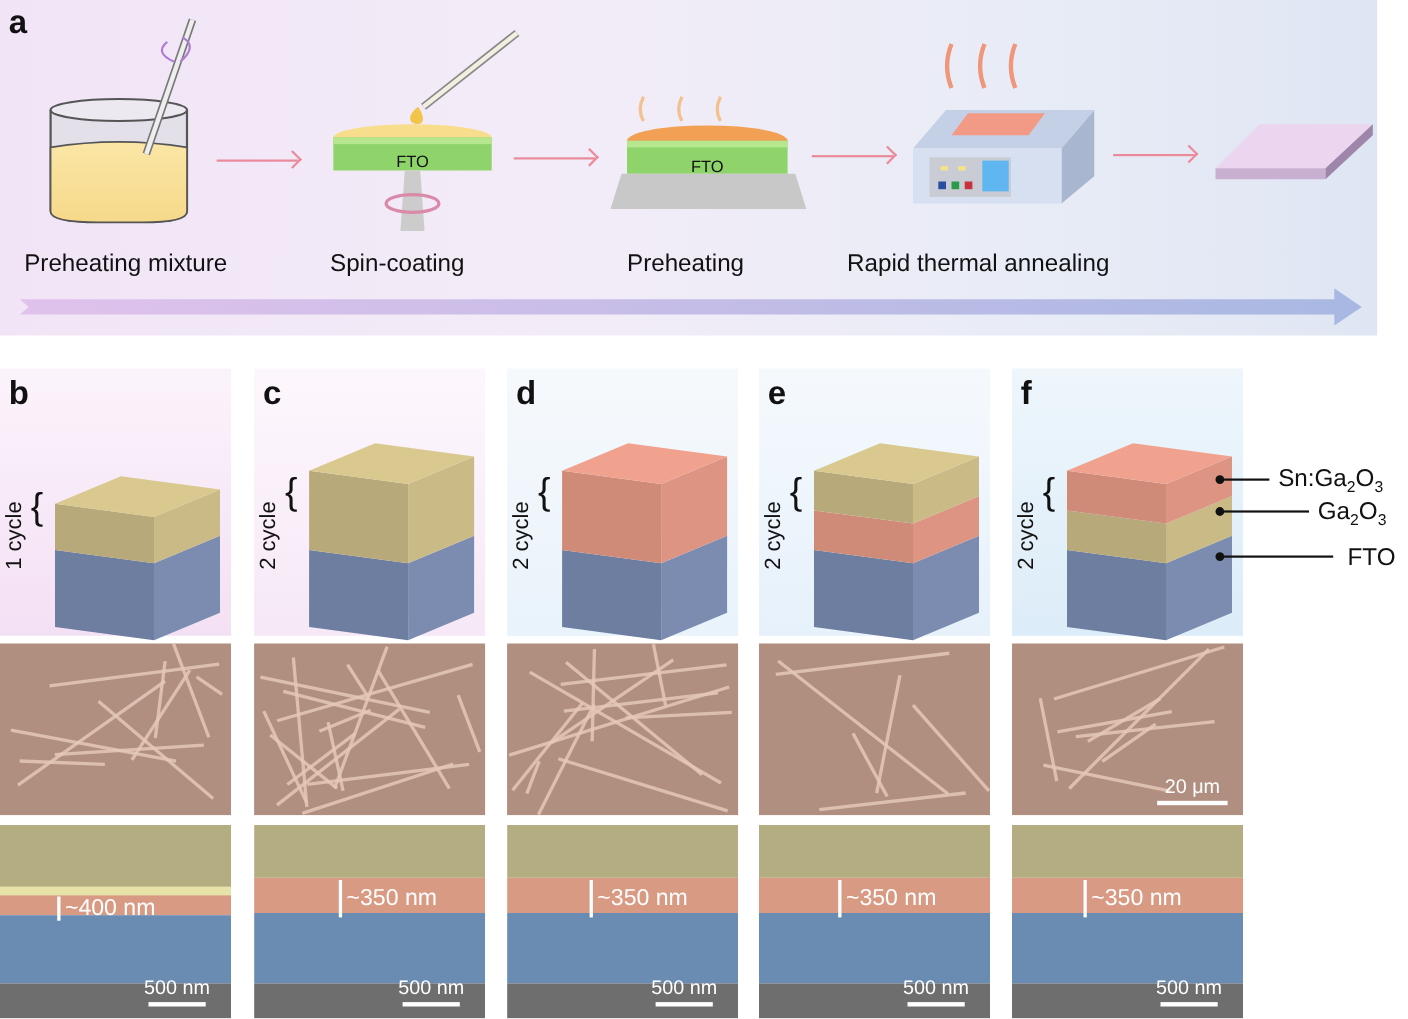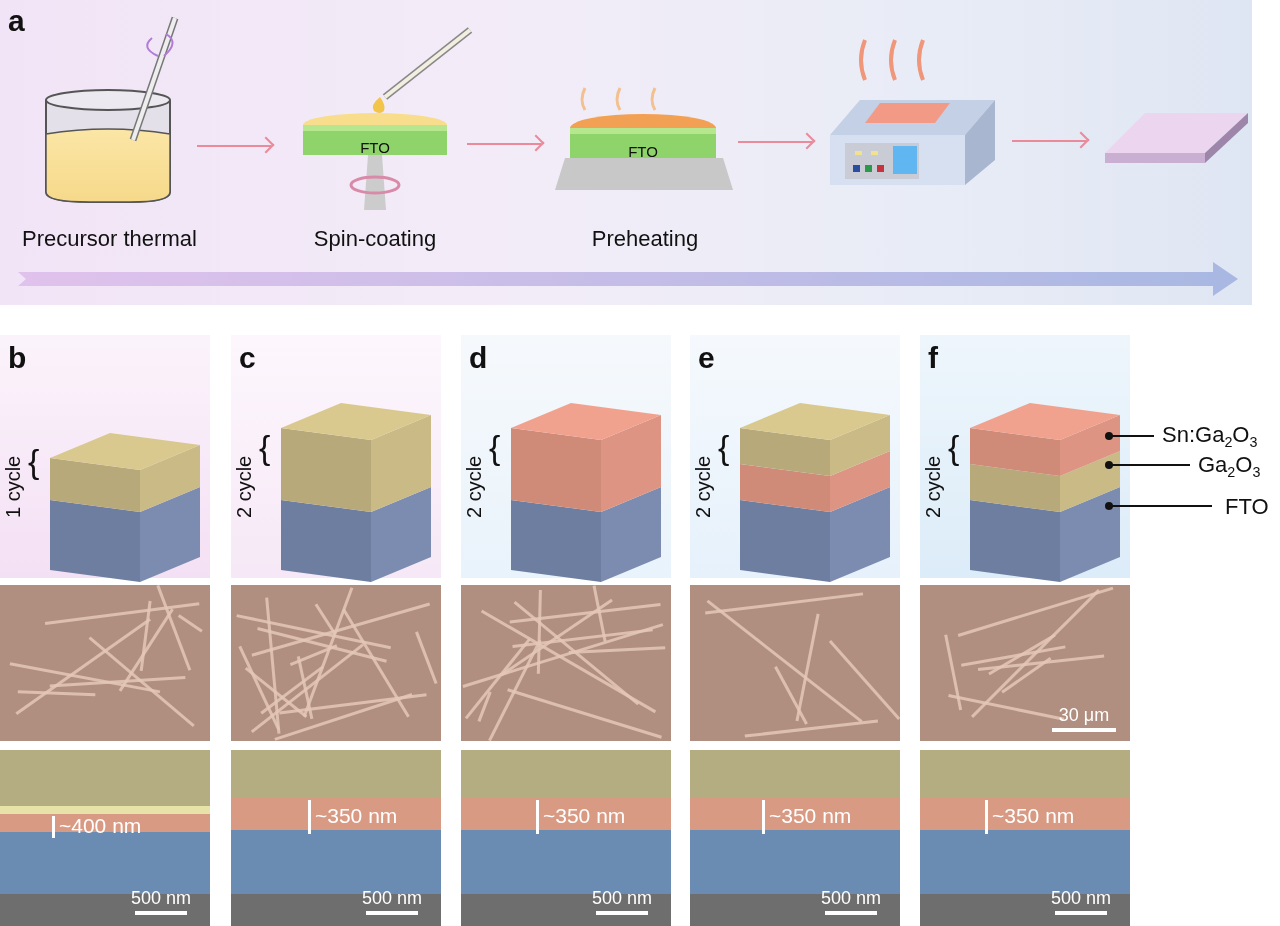--- a/index.html
+++ b/index.html
@@ -1,20 +1,20 @@
 <!DOCTYPE html>
 <html><head>
 <meta charset="utf-8">
 <style>
   html,body{margin:0;padding:0;background:#fff;}
   body{width:1280px;height:926px;position:relative;overflow:hidden;font-family:"Liberation Sans",sans-serif;color:#111;}
   .abs{position:absolute;}
   #panel-a{left:0;top:0;width:1252px;height:305px;background:linear-gradient(90deg,#f1e4f6 0%,#f3ecf8 40%,#e8ecf6 75%,#dfe6f3 100%);}
   .plabel{font-weight:bold;font-size:30px;line-height:1;}
-  .step-label{font-size:22px;text-align:center;white-space:nowrap;}
+  .step-label{font-size:22px;white-space:nowrap;}
   .proc-arrow{position:absolute;height:2px;background:#ea8a9a;}
   .proc-arrow::after{content:"";position:absolute;right:-1px;top:-6px;width:10px;height:10px;border-top:2px solid #ea8a9a;border-right:2px solid #ea8a9a;transform:rotate(45deg);transform-origin:center;}
   .col-bg{position:absolute;top:335px;height:243px;}
   .cycle-label{position:absolute;font-size:20px;transform:rotate(-90deg);transform-origin:left top;white-space:nowrap;}
   .brace{position:absolute;font-size:34px;line-height:1;}
   .sem{position:absolute;top:585px;width:210px;height:156px;background:#b08f80;overflow:hidden;}
   .xs{position:absolute;top:750px;width:210px;height:176px;overflow:hidden;}
   .xs .l1{position:absolute;left:0;right:0;background:#b4ad82;}
   .xs .l2{position:absolute;left:0;right:0;background:#d99a84;}
   .xs .l3{position:absolute;left:0;right:0;background:#6a8cb3;}
@@ -88,23 +88,24 @@
     <rect x="68" y="111" width="24" height="28" fill="#5fb6f0"></rect>
   </svg>
   <div class="proc-arrow" style="left:1012px;top:140px;width:74px;"></div>
 
   <svg class="abs" style="left:1100px;top:105px;" width="155" height="65">
     <polygon points="5,48 105,48 148,8 45,8" fill="#ecd6ef"></polygon>
     <polygon points="5,48 105,48 105,58 5,58" fill="#c9b0d2"></polygon>
     <polygon points="105,48 148,8 148,18 105,58" fill="#9d86aa"></polygon>
   </svg>
 
-  <div class="abs step-label" style="left:22px;top:226px;width:200px;text-align:left;">Precursor thermal</div>
+  <div class="abs step-label" style="left:22px;top:226px;width:200px;text-align:left;">Preheating mixture</div>
   <div class="abs step-label" style="left:300px;top:226px;width:150px;">Spin-coating</div>
   <div class="abs step-label" style="left:570px;top:226px;width:150px;">Preheating</div>
+  <div class="abs step-label" style="left:770px;top:226px;width:285px;">Rapid thermal annealing</div>
 
   <svg class="abs" style="left:18px;top:262px;" width="1220" height="34">
     <defs>
         <linearGradient id="bar" x1="0" x2="1">
           <stop offset="0" stop-color="#e0c2ec"></stop>
           <stop offset="1" stop-color="#a8b8e2"></stop>
         </linearGradient>
       </defs>
     <polygon points="0,10 1195,10 1195,0 1220,17 1195,34 1195,24 0,24 8,17" fill="url(#bar)"></polygon>
   </svg>
@@ -228,21 +229,21 @@
     <div class="sem" style="left: 920px;"><svg width="210" height="156">
         <line x1="82.08256172839506" y1="107.18245884773663" x2="130.59825102880657" y2="73.32762345679012" stroke="#e6c8b8" stroke-width="3" opacity="0.85"></line>
         <line x1="28.52752057613169" y1="110.57155349794239" x2="144.0185185185185" y2="134.17350823045268" stroke="#e6c8b8" stroke-width="3" opacity="0.85"></line>
         <line x1="184.10828189300412" y1="70.94830246913581" x2="58.056069958847736" y2="84.59963991769547" stroke="#e6c8b8" stroke-width="3" opacity="0.85"></line>
         <line x1="40.676697530864196" y1="125.05344650205761" x2="25.673868312757204" y2="49.7912037037037" stroke="#e6c8b8" stroke-width="3" opacity="0.85"></line>
         <line x1="178.97350823045267" y1="5.183281893004116" x2="52.0570987654321" y2="131.82227366255145" stroke="#e6c8b8" stroke-width="3" opacity="0.85"></line>
         <line x1="145.29501028806584" y1="61.85632716049383" x2="41.2798353909465" y2="80.32247942386832" stroke="#e6c8b8" stroke-width="3" opacity="0.85"></line>
         <line x1="38.15972222222222" y1="50.47998971193416" x2="192.97170781893004" y2="3.1436728395061726" stroke="#e6c8b8" stroke-width="3" opacity="0.85"></line>
         <line x1="134.97505144032922" y1="50.01723251028807" x2="68.98456790123457" y2="89.02659465020577" stroke="#e6c8b8" stroke-width="3" opacity="0.85"></line>
       </svg></div>
-    <div class="scale" style="left: 1048px; top: 705px; width: 72px;"><span>30 μm</span><div class="sb" style="width:64px"></div></div>
+    <div class="scale" style="left: 1048px; top: 705px; width: 72px;"><span>20 μm</span><div class="sb" style="width:64px"></div></div>
   </div>
 <div id="xs-row">
     <div class="xs" style="left: 0px;">
       <div class="l1" style="top:0;height:62px"></div>
     <div class="l2" style="top:62px;height:20px"></div>
     <div class="l3" style="top:82px;height:62px"></div>
     <div class="l4" style="height:32px;top:144px"></div>
       <div class="abs" style="left: 0px; right: 0px; top: 56px; height: 8px; background: rgb(230, 226, 168);"></div>
       <div class="thick" style="left: 52px; top: 64px;"><span class="bar" style="height:22px"></span><span>~400 nm</span></div>
       <div class="scale" style="left: 122px; top: 138px; width: 78px;"><span>500 nm</span><div class="sb" style="width:52px"></div></div>

